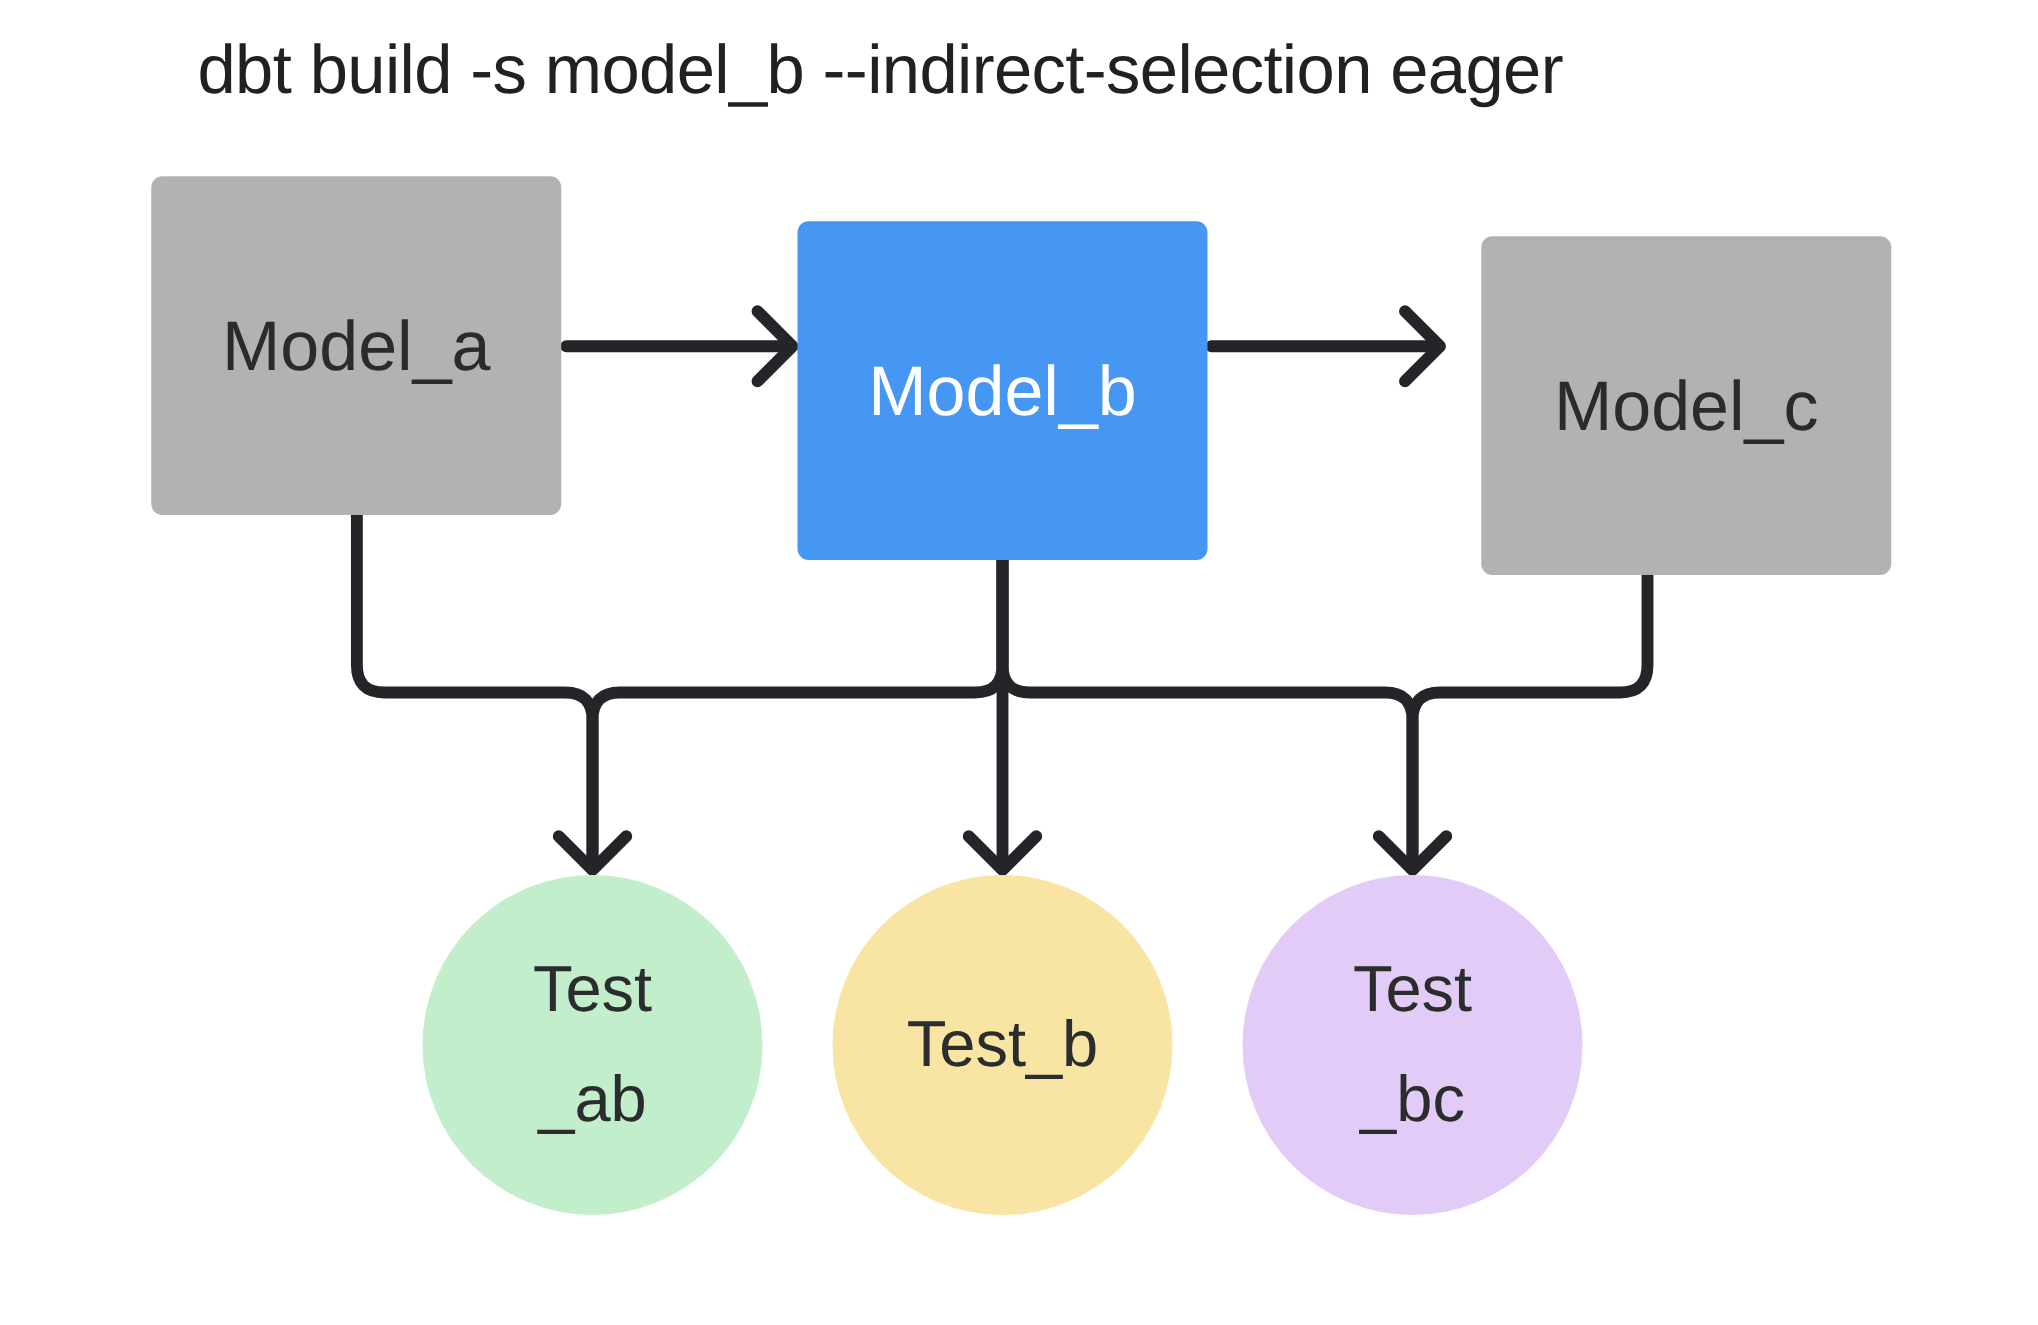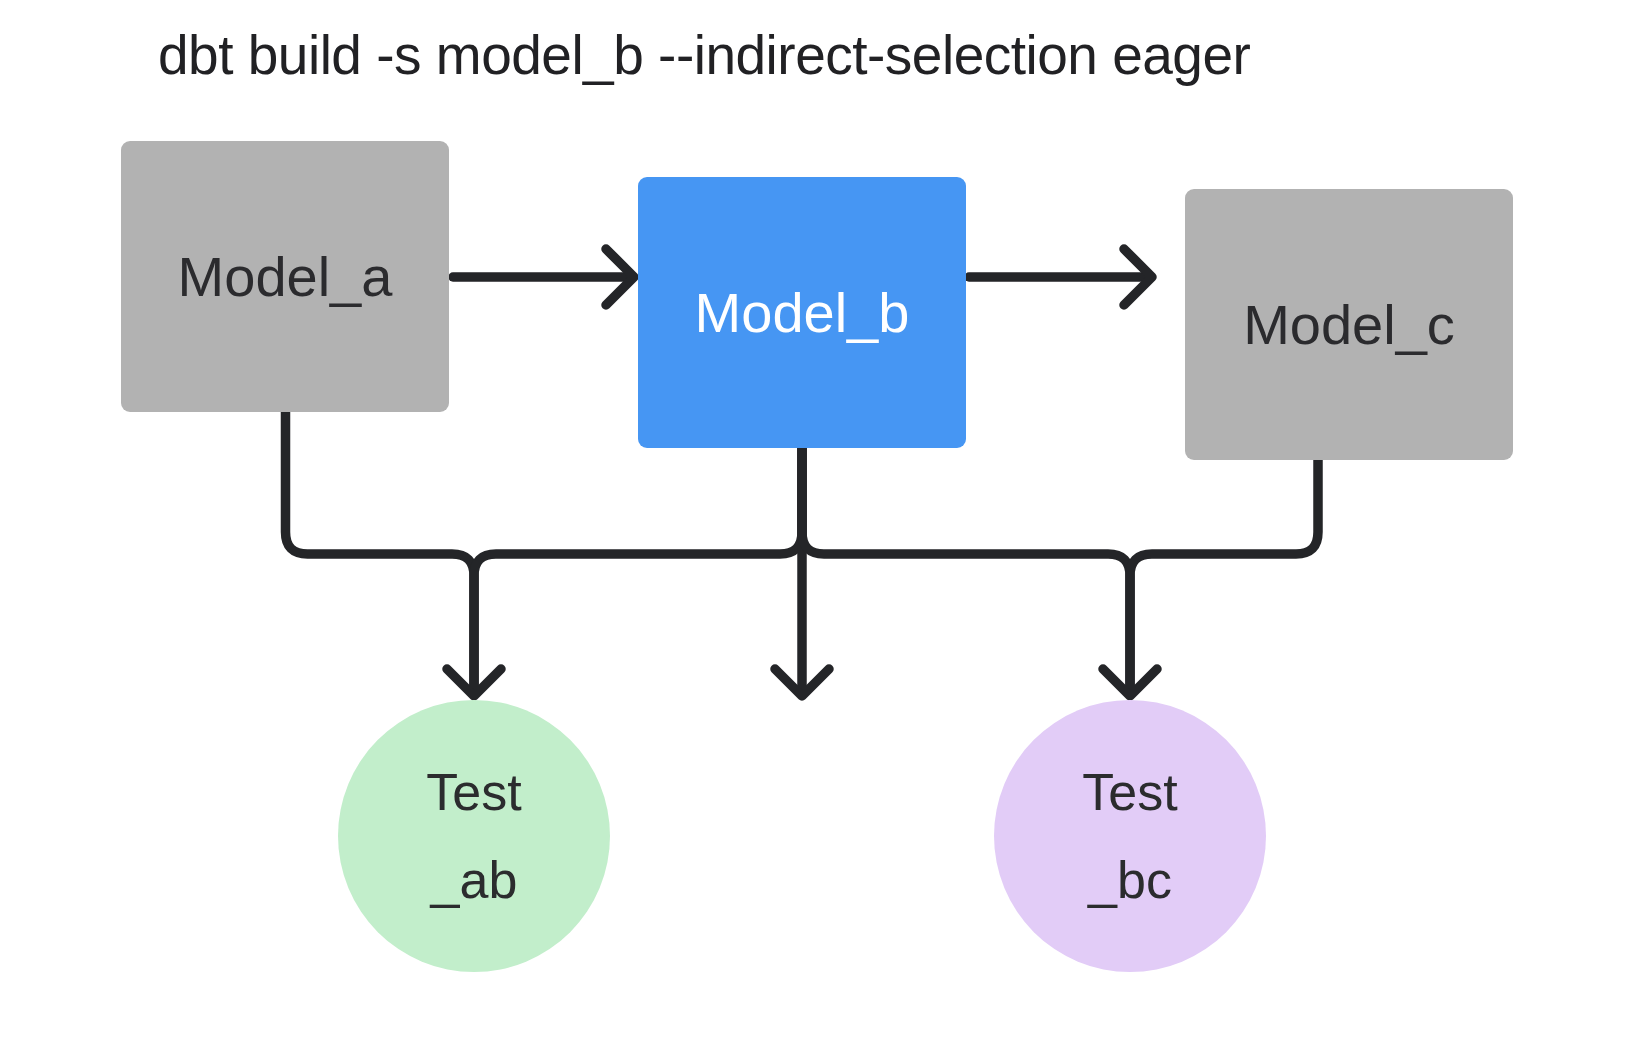--- a/index.html
+++ b/index.html
@@ -124,18 +124,21 @@
   </div>
 
   <div class="node model model-c">
     <span class="label">Model_c</span>
   </div>
 
   <div class="node test test-ab">
     <div class="label"><span>Test</span><br><span>_ab</span></div>
   </div>
 
+  <div class="node test test-b">
+    <div class="label"><span>Test_b</span></div>
+  </div>
 
   <div class="node test test-bc">
     <div class="label"><span>Test</span><br><span>_bc</span></div>
   </div>
 
 </div>
 
 </body></html>

